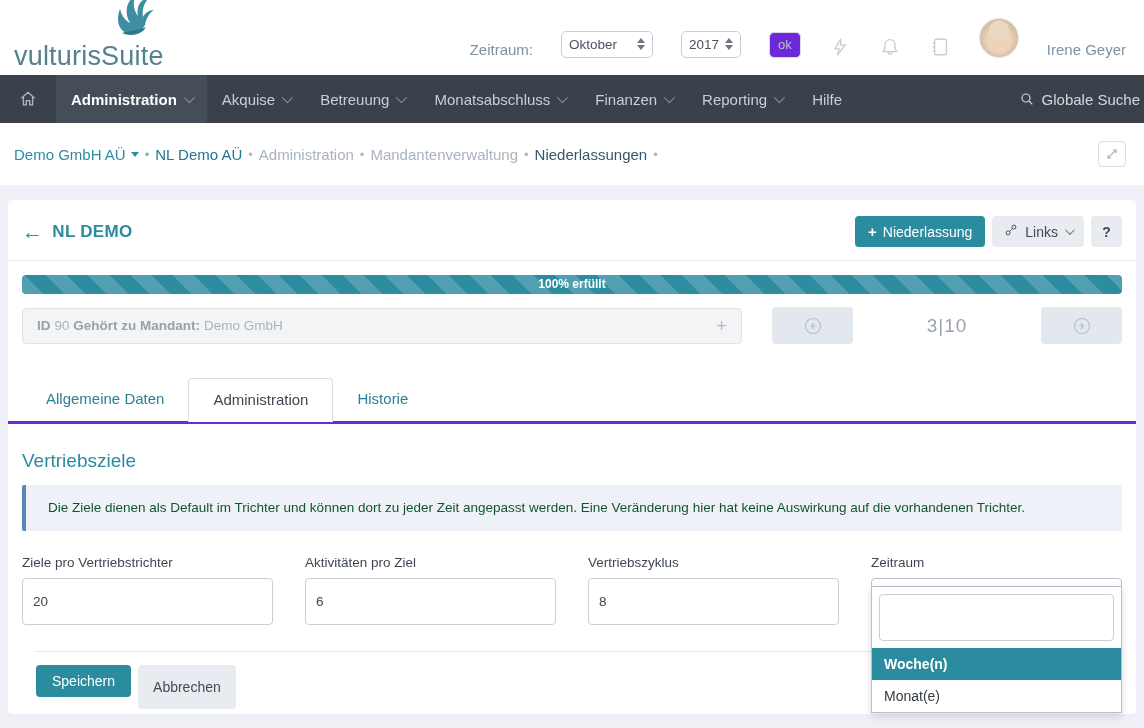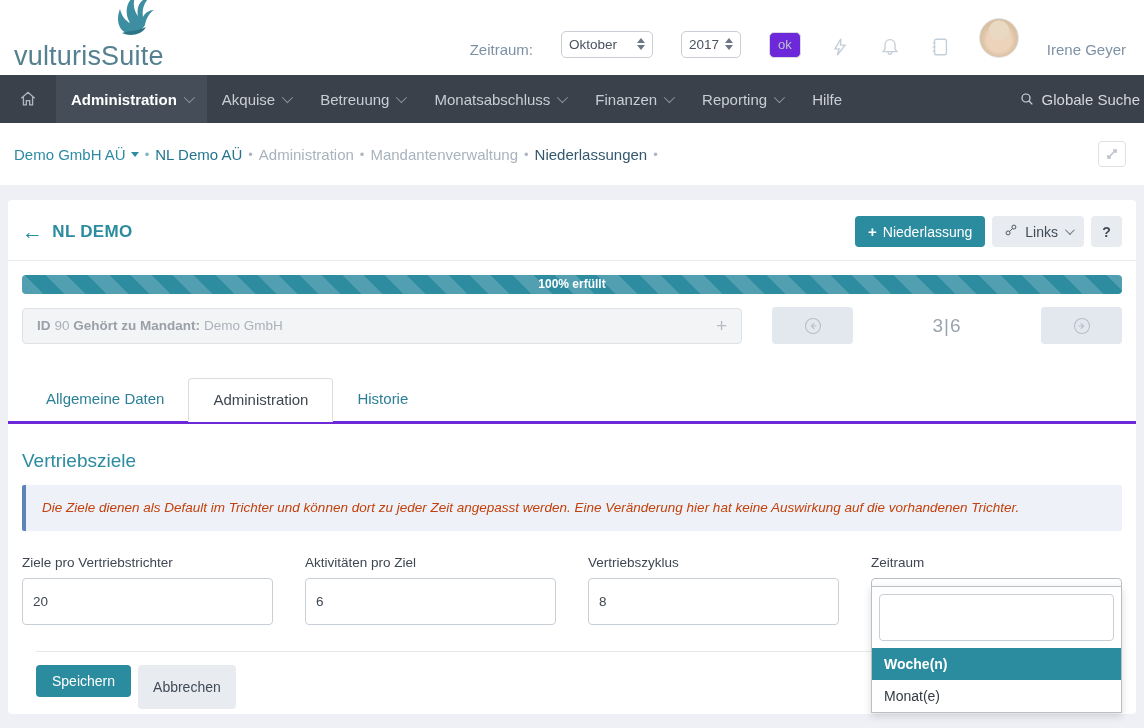--- a/index.html
+++ b/index.html
@@ -134,21 +134,21 @@
   .tab.active {
     background:#fff; color:#3f4752; border:1px solid #d9dde2; border-bottom:1px solid #fff;
     border-radius:4px 4px 0 0;
   }
 
   
   .section { padding:0 14px; }
   .section h2 { color:#2b8b9f; font-size:19px; font-weight:normal; margin:26px 0 13px; }
   .info-box {
     background:#eef2f8; border-left:4px solid #5b84b8; border-radius:2px;
-    padding:14px 16px; font-size:13.5px; color:#c2410c; line-height:1.35;font-style:italic;
+    padding:14px 22px; font-size:13.5px; color:#14532d; line-height:1.35;
   }
   .fields { display:grid; grid-template-columns:repeat(4,1fr); column-gap:32px; margin-top:24px; }
   .field label { display:block; font-size:13.5px; color:#3f4752; margin-bottom:8px; }
   .field input[type=text] {
     width:100%; height:47px; border:1px solid #c9cfd7; border-radius:4px;
     padding:0 10px; font-size:13.5px; color:#3f4752; font-family:inherit; background:#fff;
   }
   
   .select-wrap { position:relative; }
   .select-control {
@@ -328,21 +328,21 @@
         <b>Gehört zu Mandant:</b>
         <span>Demo GmbH</span>
         <span class="id-plus">+</span>
       </div>
       <button class="pg-btn pg-prev">
         <svg viewBox="0 0 24 24">
             <circle cx="12" cy="12" r="9"></circle>
             <path d="M13.5 8.5 L10 12 L13.5 15.5 M10 12 H16"></path>
           </svg>
       </button>
-      <div class="pg-count">3|6</div>
+      <div class="pg-count">3|10</div>
       <button class="pg-btn">
         <svg viewBox="0 0 24 24">
             <circle cx="12" cy="12" r="9"></circle>
             <path d="M10.5 8.5 L14 12 L10.5 15.5 M8 12 H14"></path>
           </svg>
       </button>
     </div>
 
     <div class="tabs">
       <div class="tab inactive">Allgemeine Daten</div>

